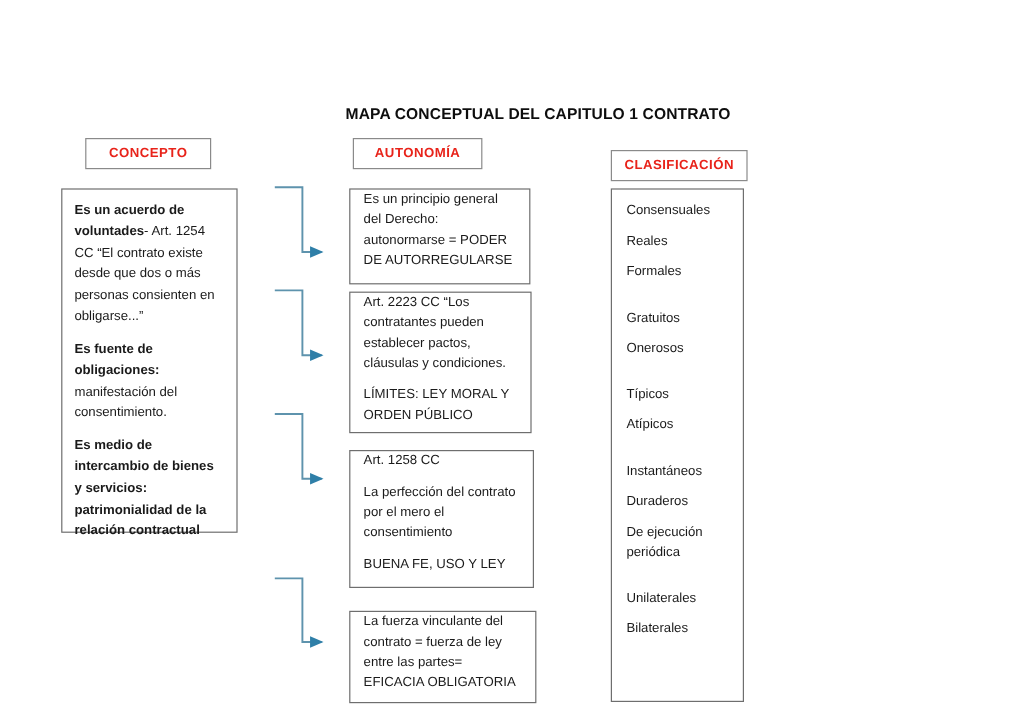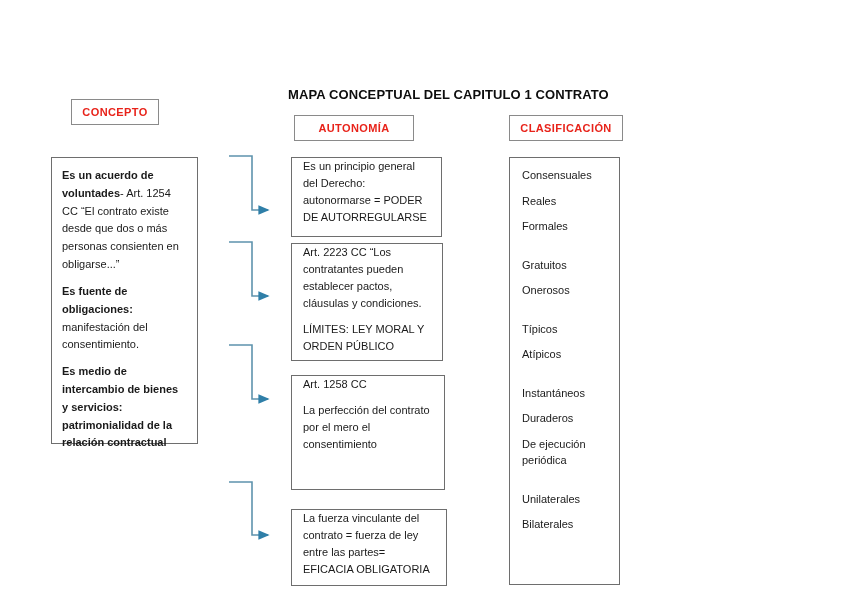--- a/index.html
+++ b/index.html
@@ -43,23 +43,23 @@
     background: #ffffff;
     display: flex;
     align-items: center;
     justify-content: center;
     color: #e8231a;
     font-size: 11px;
     font-weight: bold;
     letter-spacing: 0.4px;
     white-space: nowrap;
   }
-  #hdr-concepto      { left: 71px;  top: 99px; width: 88px;  height: 26px; }
-  #hdr-autonomia     { left: 294px; top: 115px; width: 120px; height: 26px; }
-  #hdr-clasificacion { left: 509px; top: 115px; width: 114px; height: 26px; }
+  #hdr-concepto      { left: 71px;  top: 115px; width: 105px;  height: 26px; }
+  #hdr-autonomia     { left: 294px; top: 115px; width: 108px; height: 26px; }
+  #hdr-clasificacion { left: 509px; top: 125px; width: 114px; height: 26px; }
 
   
   .card {
     position: absolute;
     box-sizing: border-box;
     border: 1px solid #6e6e6e;
     background: #ffffff;
     padding: 0 11px 10px 11px;
     font-size: 11px;
     line-height: 1.55;
@@ -138,20 +138,21 @@
   </div>
 
   <div class="card" id="card-auto-2">
     <p>Art. 2223 CC “Los contratantes pueden establecer pactos, cláusulas y condiciones.</p>
     <p>LÍMITES: LEY MORAL Y ORDEN PÚBLICO</p>
   </div>
 
   <div class="card" id="card-auto-3">
     <p>Art. 1258 CC</p>
     <p>La perfección del contrato por el mero el consentimiento</p>
+    <p>BUENA FE, USO Y LEY</p>
   </div>
 
   <div class="card" id="card-auto-4">
     <p>La fuerza vinculante del contrato = fuerza de ley entre las partes= EFICACIA OBLIGATORIA</p>
   </div>
 
   <div class="card" id="card-clasificacion">
 
     <div class="group">
       <div class="row">Consensuales</div>

